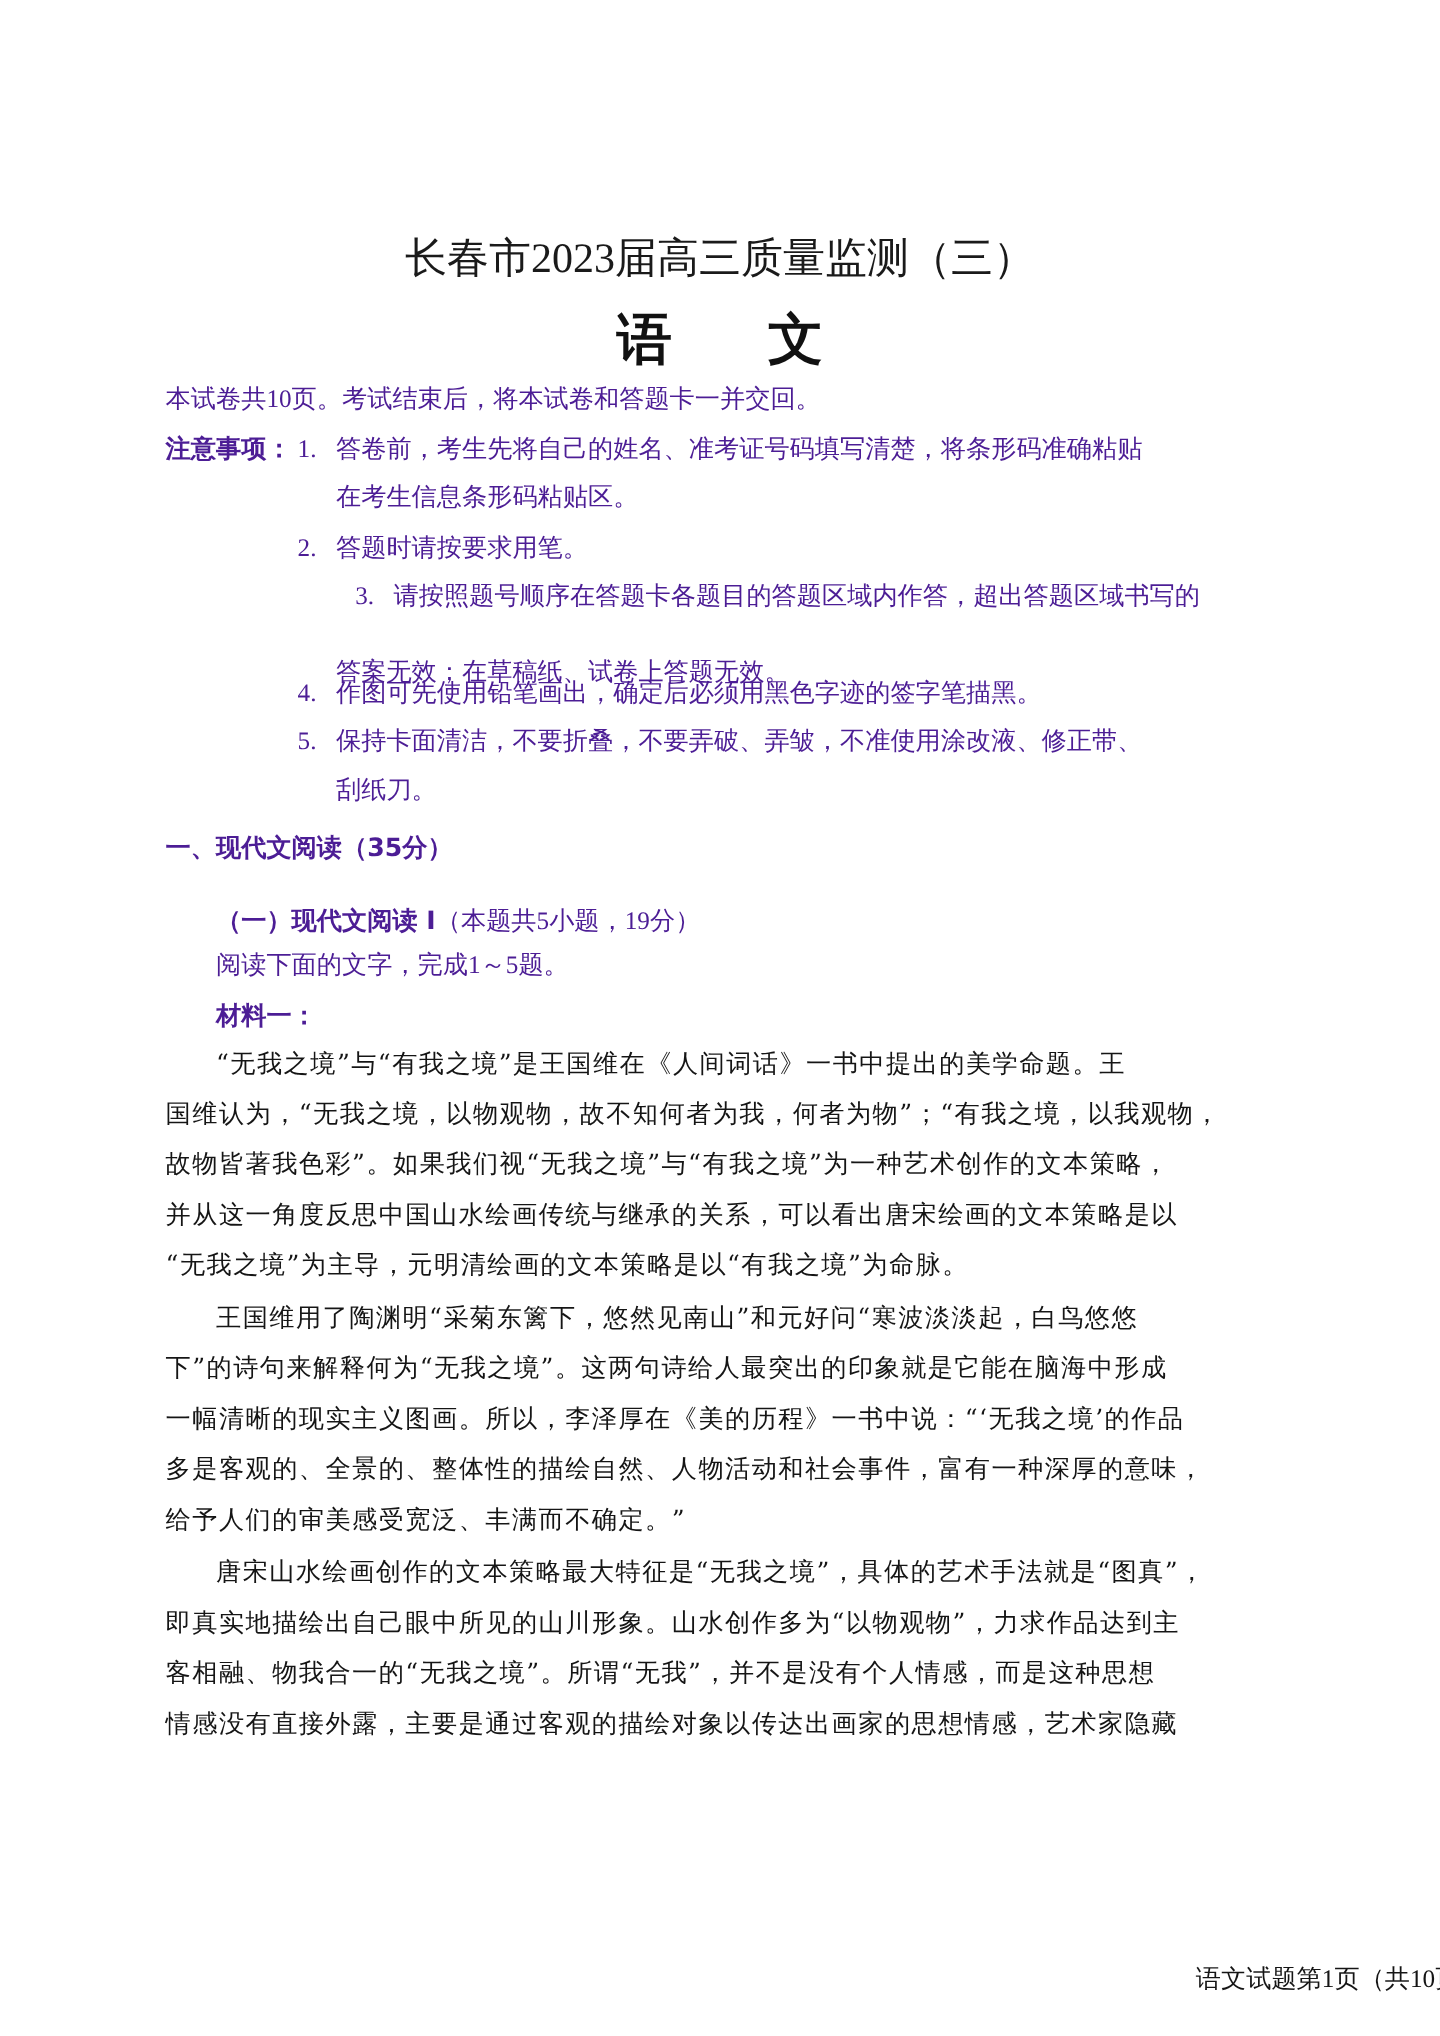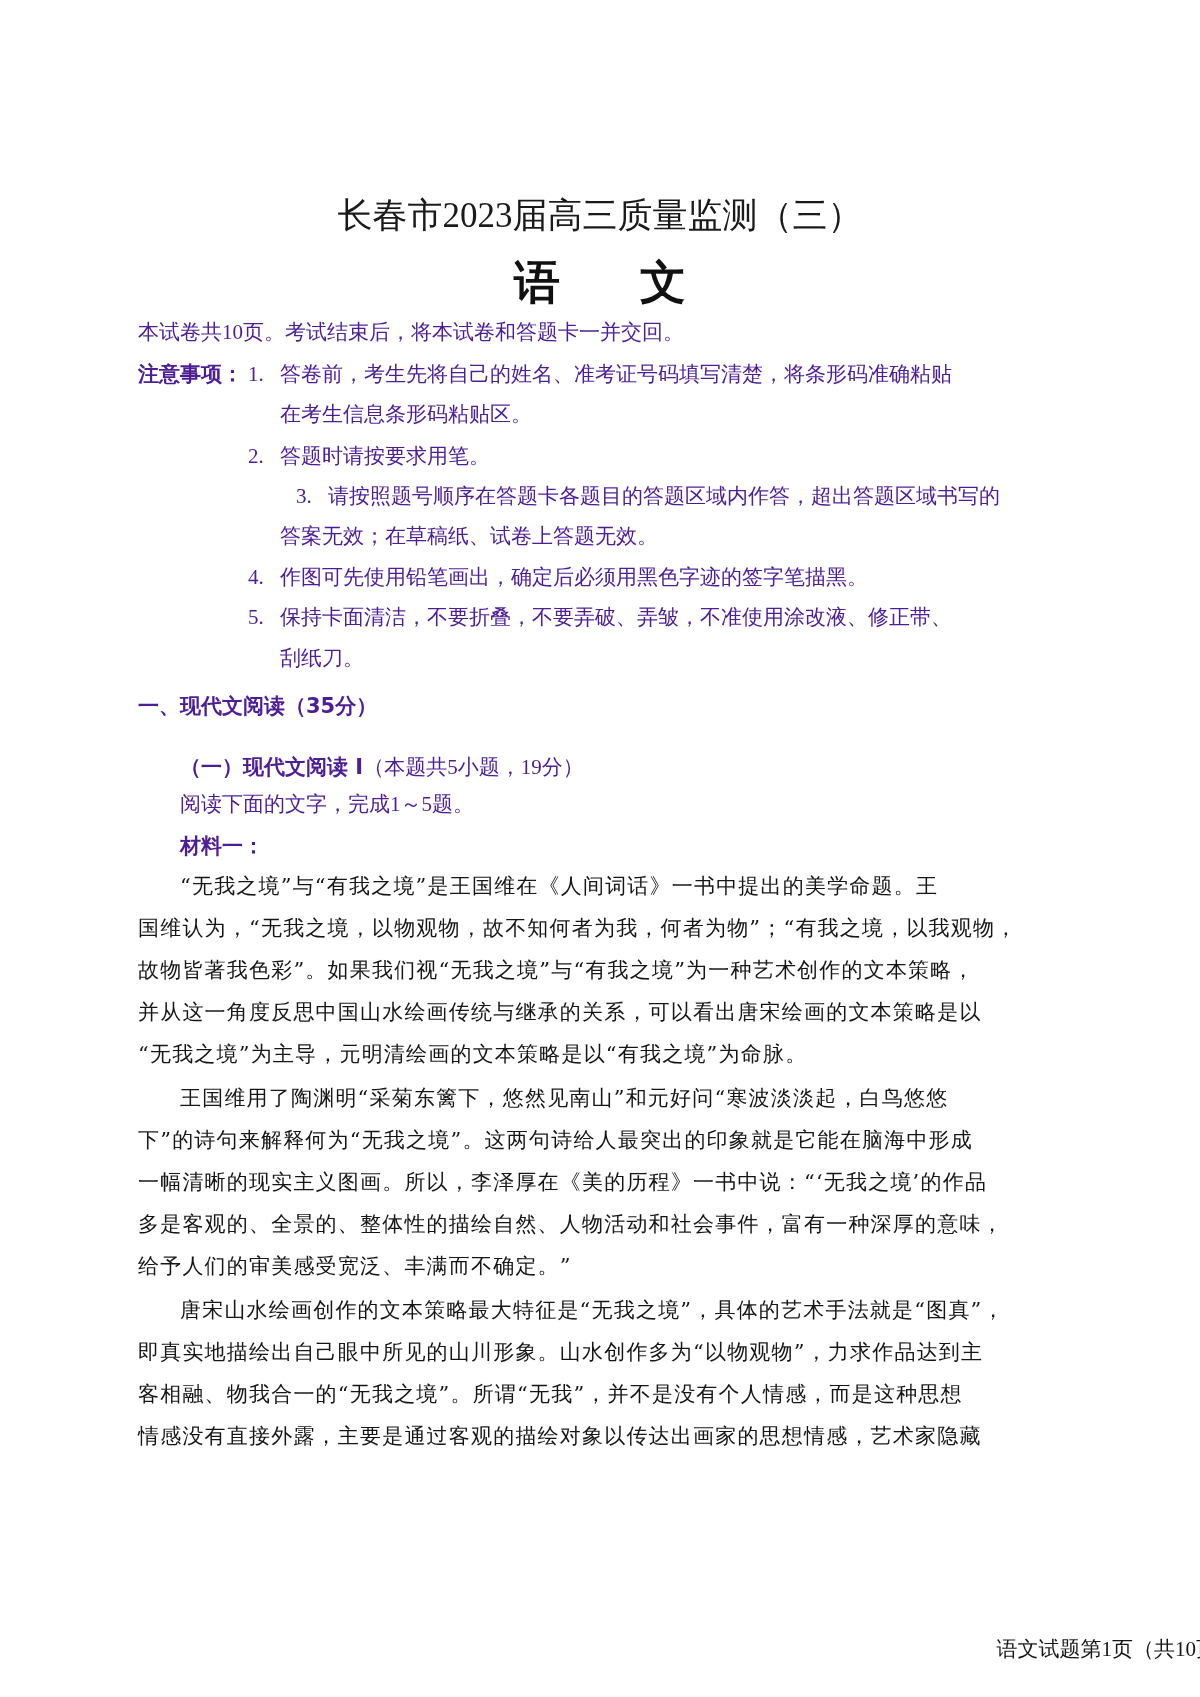--- a/index.html
+++ b/index.html
@@ -54,21 +54,21 @@
   </div>
   <div class="abs line" style="left:280px; top:400px;">在考生信息条形码粘贴区。</div>
 
   <div class="abs line" style="left:248px; top:442px;">
     <span class="num">2.</span><span>答题时请按要求用笔。</span>
   </div>
 
   <div class="abs line" style="left:248px; top:482px;margin-left:48px;">
     <span class="num">3.</span><span>请按照题号顺序在答题卡各题目的答题区域内作答，超出答题区域书写的</span>
   </div>
-  <div class="abs line" style="left:280px; top:522px;">答案无效；在草稿纸、试卷上答题无效。</div>
+  <div class="abs line" style="left:280px; top:546px;">答案无效；在草稿纸、试卷上答题无效。</div>
 
   <div class="abs line" style="left:248px; top:563px;">
     <span class="num">4.</span><span>作图可先使用铅笔画出，确定后必须用黑色字迹的签字笔描黑。</span>
   </div>
 
   <div class="abs line" style="left:248px; top:603px;">
     <span class="num">5.</span><span>保持卡面清洁，不要折叠，不要弄破、弄皱，不准使用涂改液、修正带、</span>
   </div>
   <div class="abs line" style="left:280px; top:644px;">刮纸刀。</div>
 

